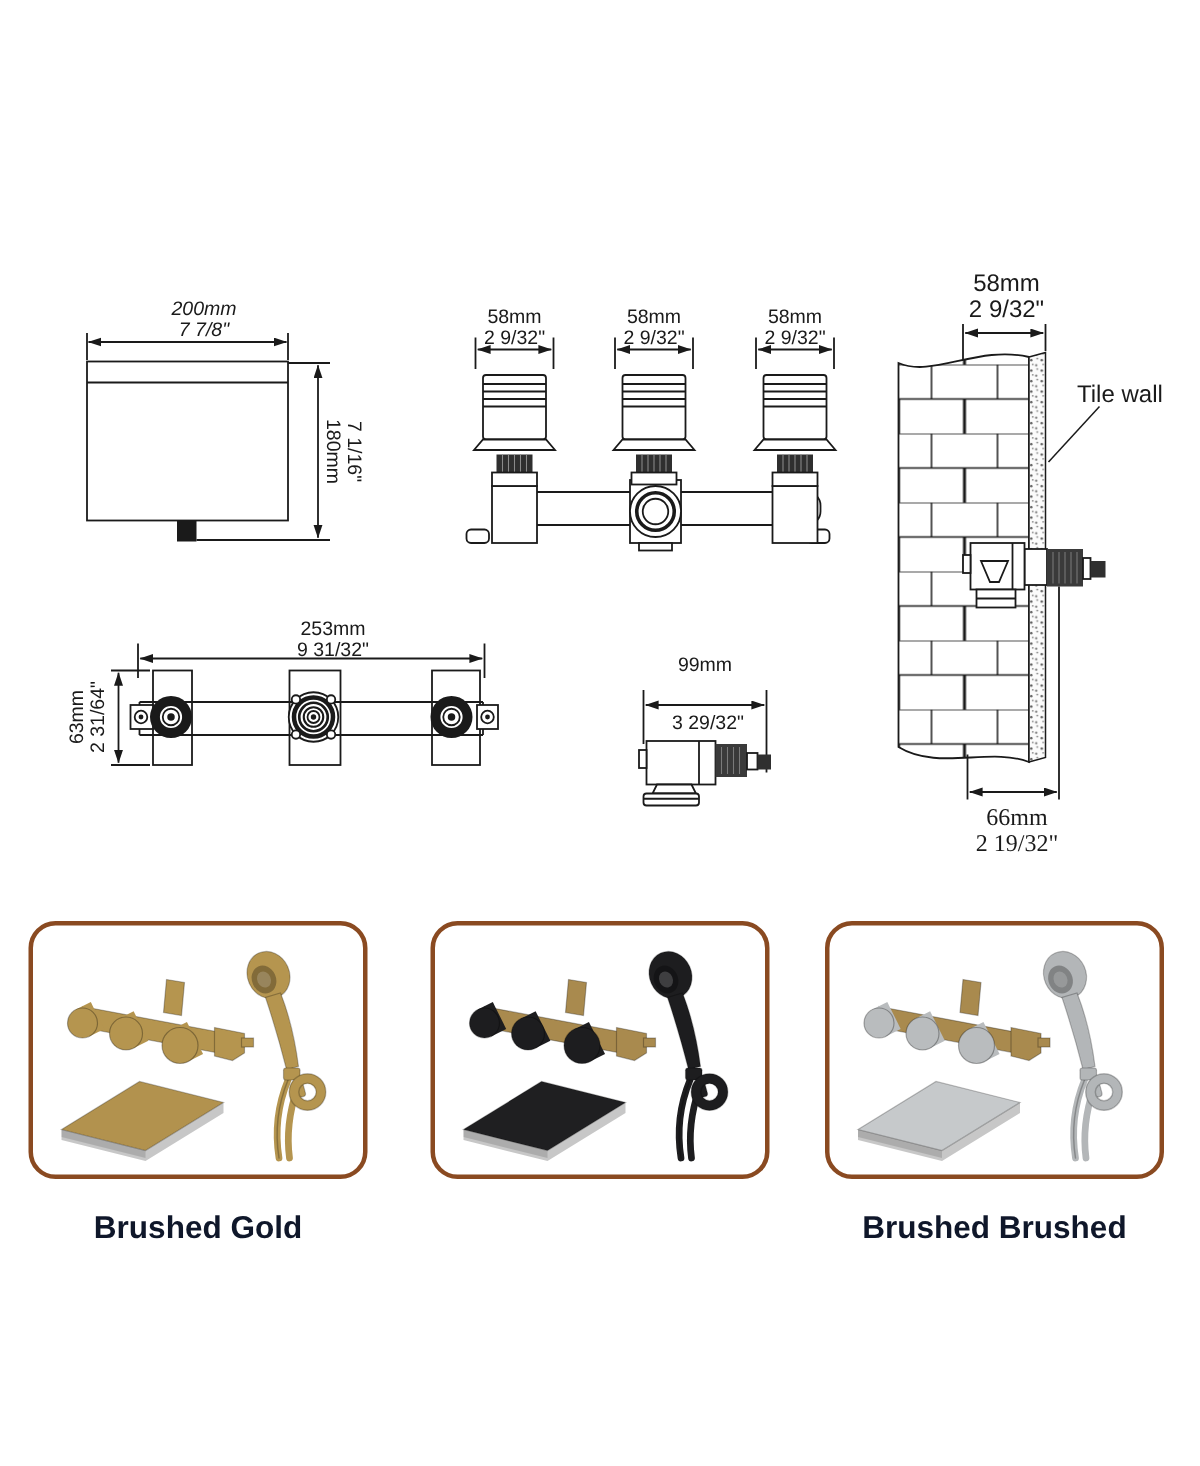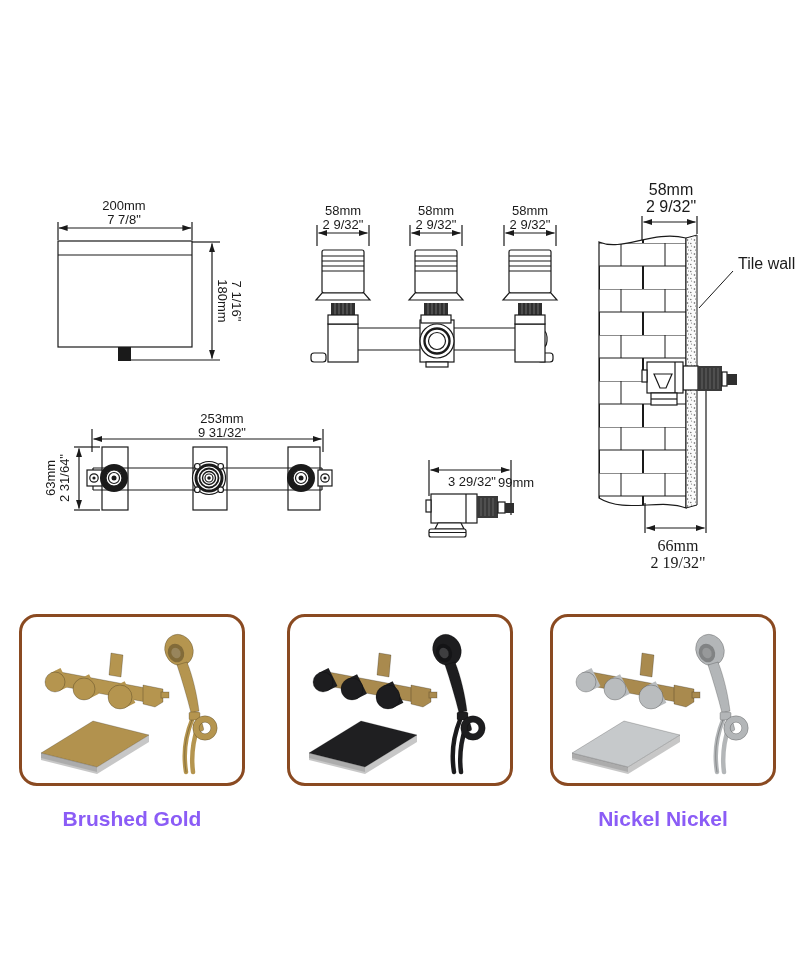--- a/index.html
+++ b/index.html
@@ -13,21 +13,21 @@
   .dim.big{font-size:16px;line-height:17px;}
   .dim.rotcw{display:flex;flex-direction:column-reverse;transform:translate(-50%,-50%) rotate(90deg);}
   .dim.rotccw{display:flex;flex-direction:column;transform:translate(-50%,-50%) rotate(-90deg);}
   .plain-label{position:absolute;font:16px/18px "Liberation Sans",sans-serif;color:#1a1a1a;white-space:nowrap;}
   
   .card{position:absolute;top:614px;width:220px;height:166px;background:#fff;
         border:3px solid var(--border,#8a4a21);border-radius:18px;overflow:hidden;}
   .card .product{position:absolute;left:5px;top:8px;width:210px;height:150px;}
   .card1{left:19px;} .card2{left:287px;} .card3{left:550px;}
   .card-label{position:absolute;top:806px;width:226px;text-align:center;
-              font:bold 21px/1.2 "Liberation Sans",sans-serif;color:#8b5cf6;}
+              font:bold 21px/1.2 "Liberation Sans",sans-serif;color:#0f172a;}
   .lab1{left:19px;} .lab2{left:287px;} .lab3{left:550px;}
   
   .pbody{fill:var(--body);stroke:rgba(0,0,0,.28);stroke-width:.8;}
   .pknob{fill:var(--knob);stroke:rgba(0,0,0,.3);stroke-width:.8;}
   .kcap{stroke:var(--knob);fill:none;}
   .pplate{fill:var(--plate);stroke:rgba(0,0,0,.25);stroke-width:.8;}
   .pplate-dark{fill:rgba(0,0,0,.22);stroke:none;}
   .pshower{fill:var(--shower);stroke:rgba(0,0,0,.25);stroke-width:.8;}
   .phose{fill:none;stroke:var(--shower);stroke-width:4.5;stroke-linecap:round;}
   .phose-shade{fill:none;stroke:rgba(0,0,0,.25);stroke-width:1;stroke-linecap:round;}
@@ -203,21 +203,21 @@
         <path d="M481,498v18 M485,498v18 M489,498v18 M493,498v18" stroke="#7a7a7a" stroke-width="0.7"></path>
         <rect x="498" y="502" width="7" height="11" fill="#fff"></rect>
         <rect x="505" y="503" width="9" height="10" fill="#2f2f2f" stroke="none"></rect>
         <polygon points="438,523 461,523 464,529 435,529" fill="#fff"></polygon>
         <rect x="429" y="529" width="37" height="8" rx="2" fill="#fff"></rect>
         <line x1="429" y1="532.5" x2="466" y2="532.5"></line>
       </g>
     </g>
   </svg>
 
-  <div class="dim" style="left:124px;top:199px;">
+  <div class="dim" style="left:136px;top:199px;font-style:italic;">
     <div>200mm</div>
     <div>7 7/8"</div>
   </div>
   <div class="dim rotcw" style="left:229px;top:301px;">
     <div>180mm</div>
     <div>7 1/16"</div>
   </div>
 
   <div class="dim" style="left:343px;top:204px;">
     <div>58mm</div>
@@ -229,36 +229,36 @@
   </div>
   <div class="dim" style="left:530px;top:204px;">
     <div>58mm</div>
     <div>2 9/32"</div>
   </div>
 
   <div class="dim big" style="left:671px;top:181px;">
     <div>58mm</div>
     <div>2 9/32"</div>
   </div>
-  <div class="plain-label" style="left:738px;top:255px;">Tile wall</div>
+  <div class="plain-label" style="left:718px;top:255px;">Tile wall</div>
   <div class="dim big" style="left:678px;top:537px;font-family:Liberation Serif, serif;">
     <div>66mm</div>
     <div>2 19/32"</div>
   </div>
 
   <div class="dim" style="left:222px;top:412px;">
     <div>253mm</div>
     <div>9 31/32"</div>
   </div>
   <div class="dim rotccw" style="left:58px;top:478px;">
     <div>63mm</div>
     <div>2 31/64"</div>
   </div>
 
-  <div class="dim" style="left:470px;top:476px;margin-left:46px;">99mm</div>
+  <div class="dim" style="left:470px;top:436px;">99mm</div>
   <div class="dim" style="left:472px;top:475px;">3 29/32"</div>
 
   <svg width="0" height="0" style="position:absolute" xmlns="http://www.w3.org/2000/svg" xmlns:xlink="http://www.w3.org/1999/xlink" aria-hidden="true">
     <defs>
       <symbol id="product-art" viewBox="0 0 210 150">
         <g>
           <path class="pbody" d="M84,28 l12,2 -2,22 -12,-2 z"></path>
           <path class="pbody" d="M28,46 L124,64 L124,78 L28,60 Z"></path>
           <path class="pbody" d="M116,60 l20,4 v13 l-8,5 -12,-3 z"></path>
           <rect class="pbody" x="134" y="67" width="8" height="6"></rect>
@@ -302,15 +302,15 @@
       <use href="#product-art" xlink:href="#product-art"></use>
     </svg>
   </div>
   <div class="card card3" style="--knob: #b9bcbe; --body: #a98a4e; --plate: #c6c9cb; --shower: #b3b6b8;">
     <svg class="product" viewBox="0 0 210 150" xmlns="http://www.w3.org/2000/svg" xmlns:xlink="http://www.w3.org/1999/xlink">
       <use href="#product-art" xlink:href="#product-art"></use>
     </svg>
   </div>
 
   <div class="card-label lab1">Brushed Gold</div>
-  <div class="card-label lab3">Nickel Nickel</div>
+  <div class="card-label lab3">Brushed Brushed</div>
 
 </div>
 
 </body></html>

